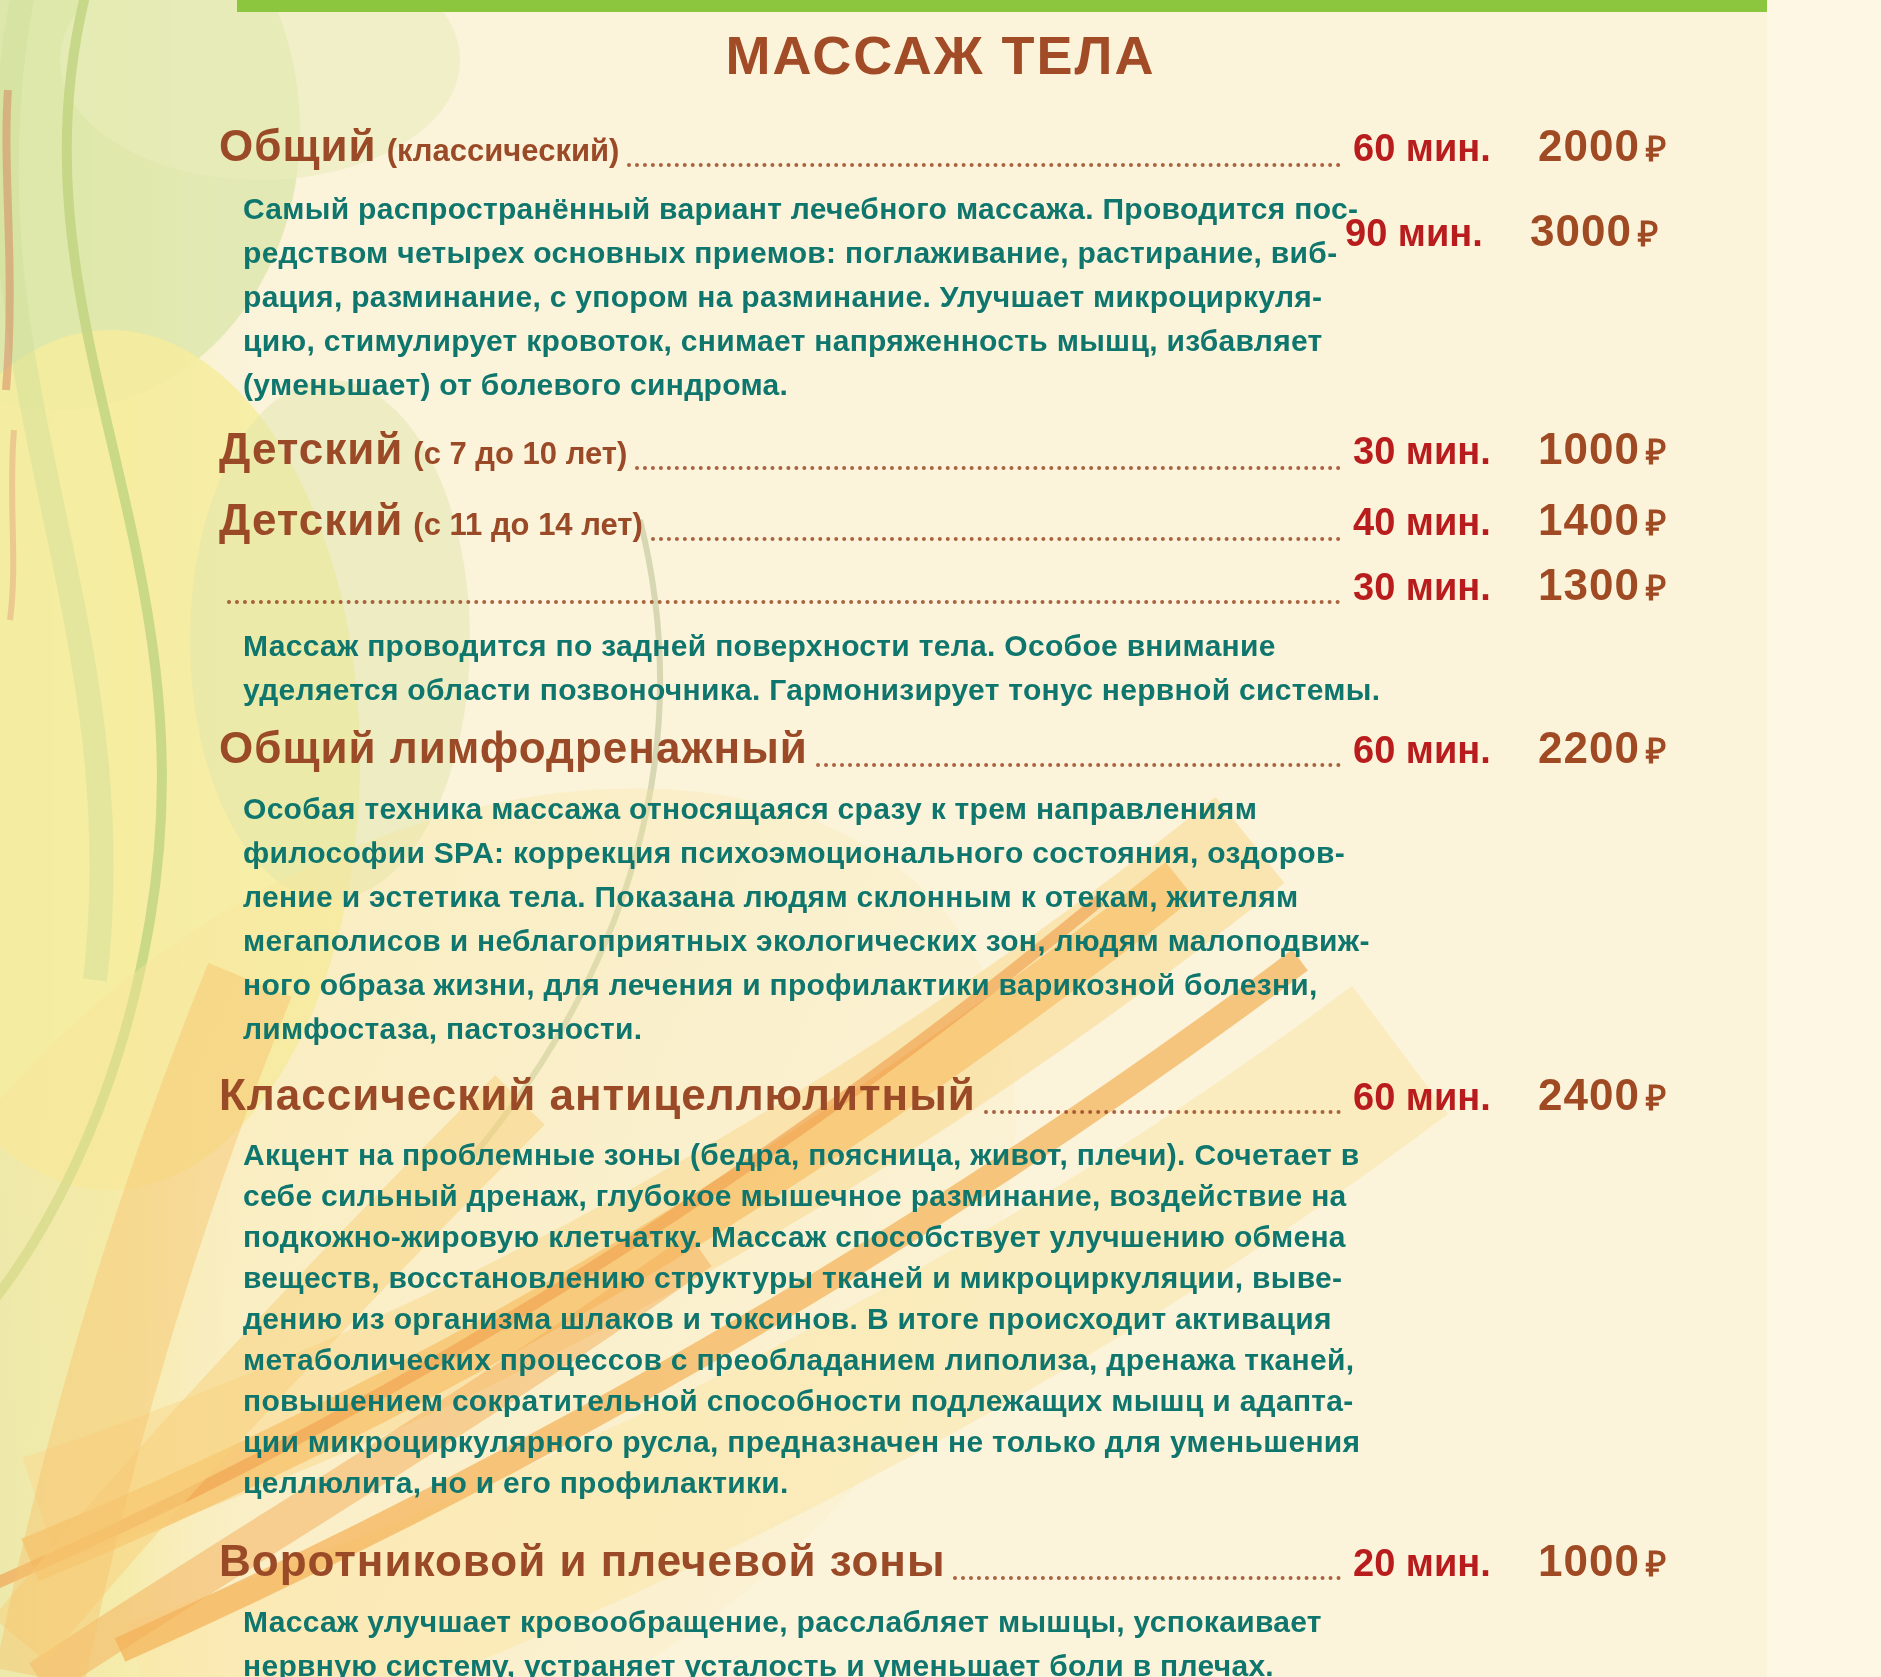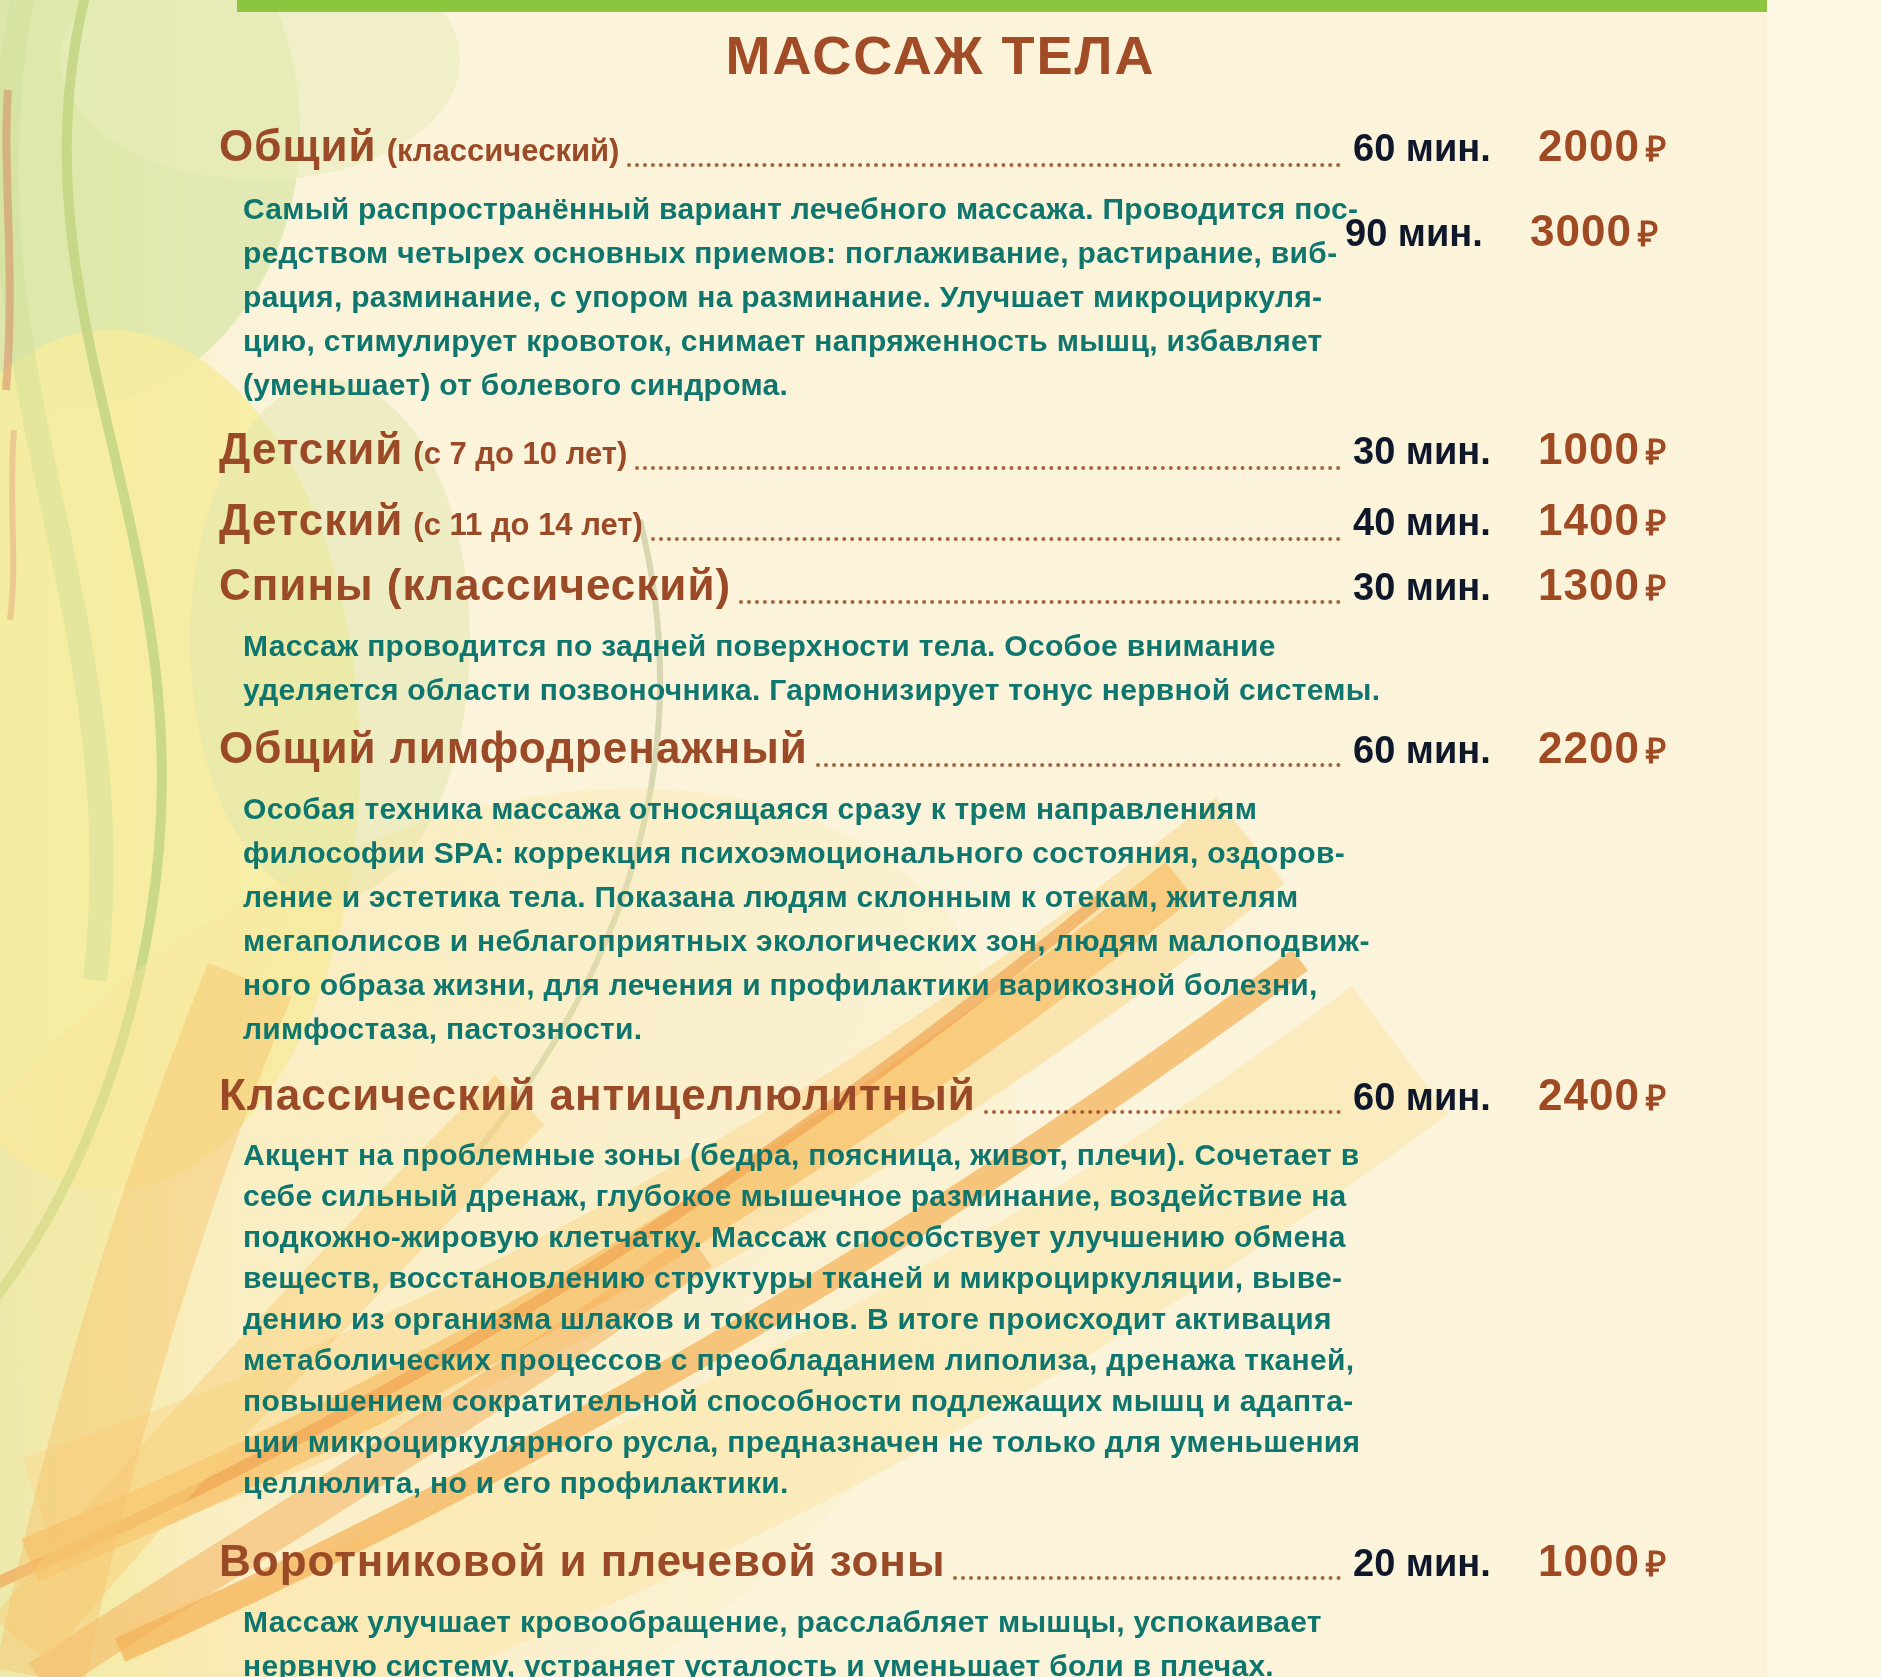--- a/index.html
+++ b/index.html
@@ -44,21 +44,21 @@
   .dots {
     flex: 1 1 auto; min-width: 40px;
     border-bottom: 4px dotted #9b4a27;
     align-self: flex-end;
     margin: 0 12px 10px 8px;
     opacity: 0.85;
   }
   .item-duration {
     flex: 0 0 185px; width: 185px;
     font-size: 38px; font-weight: bold;
-    color: #0f172a;
+    color: #b91c1c;
   }
   .item-price {
     flex: 0 0 152px; width: 152px;
     display: flex; align-items: baseline;
     color: #a04a24;
   }
   .p-num { font-size: 44px; font-weight: bold; letter-spacing: 1px; }
   .p-rub { font-size: 35px; font-weight: bold; margin-left: 6px; }
   .extra-options { position: absolute; right: 8px; top: 86px; }
   .opt-row { display: flex; align-items: baseline; white-space: nowrap; }
@@ -171,21 +171,20 @@
       <span class="item-duration">40 мин.</span>
       <span class="item-price">
               <span class="p-num">1400</span>
               <span class="p-rub">₽</span>
             </span>
     </div>
 
   </div>
         <div class="item">
     <div class="item-head">
-      <span class="item-name">Спины (классический)</span>
 
       <span class="dots"></span>
       <span class="item-duration">30 мин.</span>
       <span class="item-price">
               <span class="p-num">1300</span>
               <span class="p-rub">₽</span>
             </span>
     </div>
 
     <div class="item-desc">

